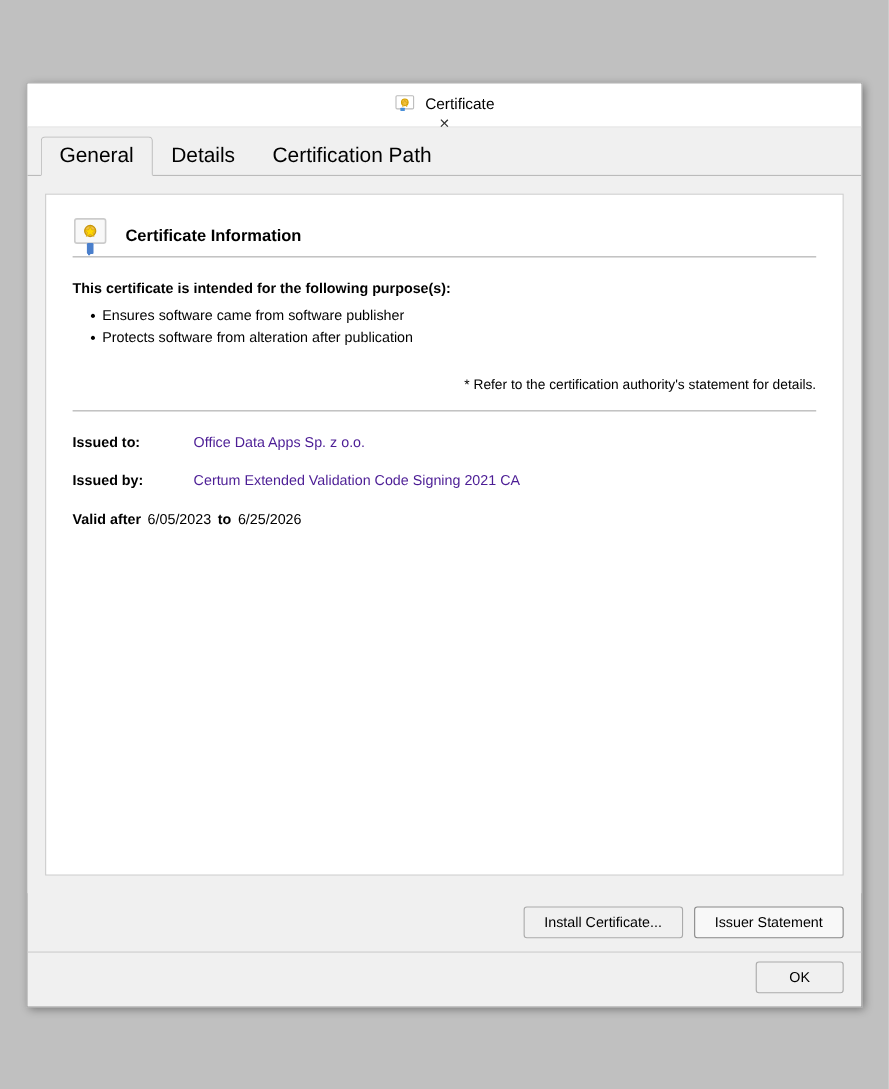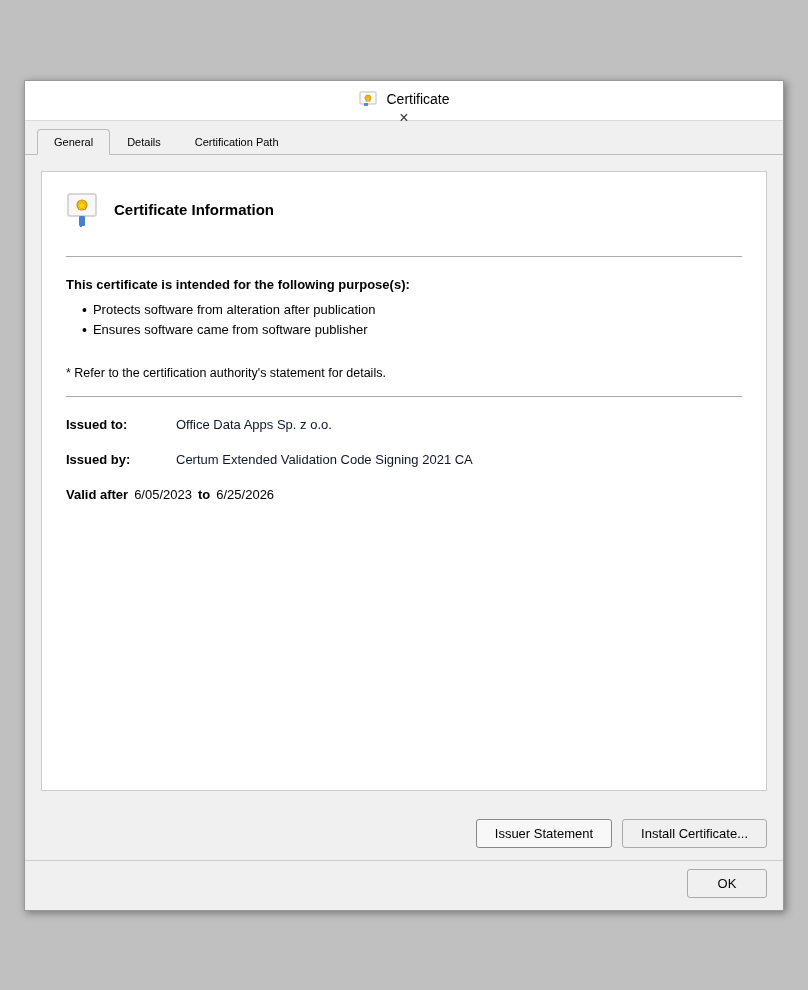--- a/index.html
+++ b/index.html
@@ -70,21 +70,21 @@
     .tabs {
       display: flex;
       background: #f0f0f0;
       padding: 8px 12px 0 12px;
       border-bottom: 1px solid #bbb;
     }
 
     .tab {
       padding: 6px 16px;
       cursor: pointer;
-      font-size: 11px;
+      font-size: 19px;
       border: 1px solid transparent;
       border-bottom: none;
       border-radius: 4px 4px 0 0;
       background: transparent;
       color: #000;
     }
 
     .tab.active {
       background: #f0f0f0;
       border-color: #bbb;
@@ -104,21 +104,21 @@
       background: #fff;
       border: 1px solid #ccc;
       padding: 20px 24px;
       min-height: 620px;
     }
 
     .cert-header {
       display: flex;
       align-items: center;
       gap: 12px;
-      padding-bottom: 28px;
+      padding-bottom: 0;
       border-bottom: 1px solid #aaa;
       margin-bottom: 20px;
     }
 
     .cert-icon {
       width: 36px;
       height: 36px;
     }
 
     .cert-header-title {
@@ -152,20 +152,21 @@
     .cert-purpose-list li::before {
       content: "•";
       font-size: 14px;
     }
 
     .cert-note {
       font-size: 12.5px;
       color: #000;
       margin-bottom: 16px;
       padding-top: 4px;
+      text-align: right;
     }
 
     .cert-divider {
       border: none;
       border-top: 1px solid #aaa;
       margin-bottom: 20px;
     }
 
     .cert-field {
       display: flex;
@@ -175,21 +176,21 @@
     }
 
     .cert-field-label {
       font-weight: 700;
       min-width: 110px;
       color: #000;
       flex-shrink: 0;
     }
 
     .cert-field-value {
-      color: #0f172a;
+      color: #4c1d95;
       font-weight: 400;
     }
 
     .cert-valid-row {
       display: flex;
       align-items: baseline;
       gap: 6px;
       margin-bottom: 20px;
       font-size: 13px;
     }
@@ -274,24 +275,24 @@
           <polygon points="16,9 17.5,12 21,12 18.5,14.5 19.5,18 16,16 12.5,18 13.5,14.5 11,12 14.5,12" fill="#ffd700" stroke="#c8960a" stroke-width="0.5"></polygon>
           <rect x="13" y="24" width="6" height="10" rx="1" fill="#4a7fcc"></rect>
           <rect x="14" y="33" width="2" height="2" rx="0.5" fill="#4a7fcc"></rect>
         </svg>
         <span class="cert-header-title">Certificate Information</span>
       </div>
 
       <p class="cert-purpose-heading">This certificate is intended for the following purpose(s):</p>
       <ul class="cert-purpose-list">
         <li>
-          <span>Protects software from alteration after publication</span>
+          <span>Ensures software came from software publisher</span>
         </li>
         <li>
-          <span>Ensures software came from software publisher</span>
+          <span>Protects software from alteration after publication</span>
         </li>
       </ul>
 
       <p class="cert-note">* Refer to the certification authority's statement for details.</p>
 
       <hr class="cert-divider">
 
       <div class="cert-field">
         <span class="cert-field-label">Issued to:</span>
         <span class="cert-field-value">Office Data Apps Sp. z o.o.</span>
@@ -306,21 +307,21 @@
         <span class="cert-valid-label">Valid after</span>
         <span class="cert-valid-date">6/05/2023</span>
         <span class="cert-valid-to">to</span>
         <span class="cert-valid-date">6/25/2026</span>
       </div>
 
     </div>
   </div>
 
   <div class="button-row">
+    <button class="btn">Install Certificate...</button>
     <button class="btn outlined">Issuer Statement</button>
-    <button class="btn">Install Certificate...</button>
   </div>
 
   <div class="ok-row">
     <button class="btn">OK</button>
   </div>
 
 </div>
 
 </body></html>

